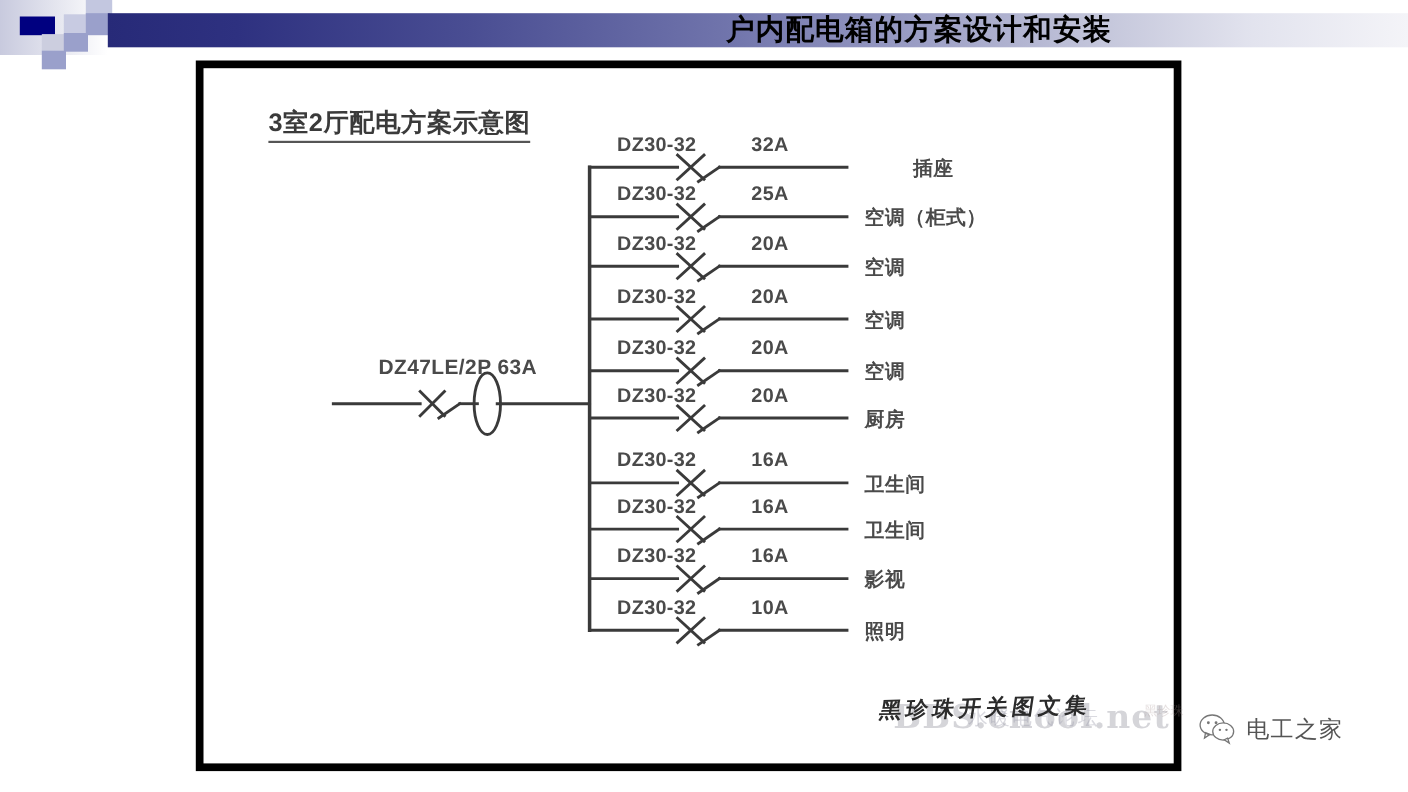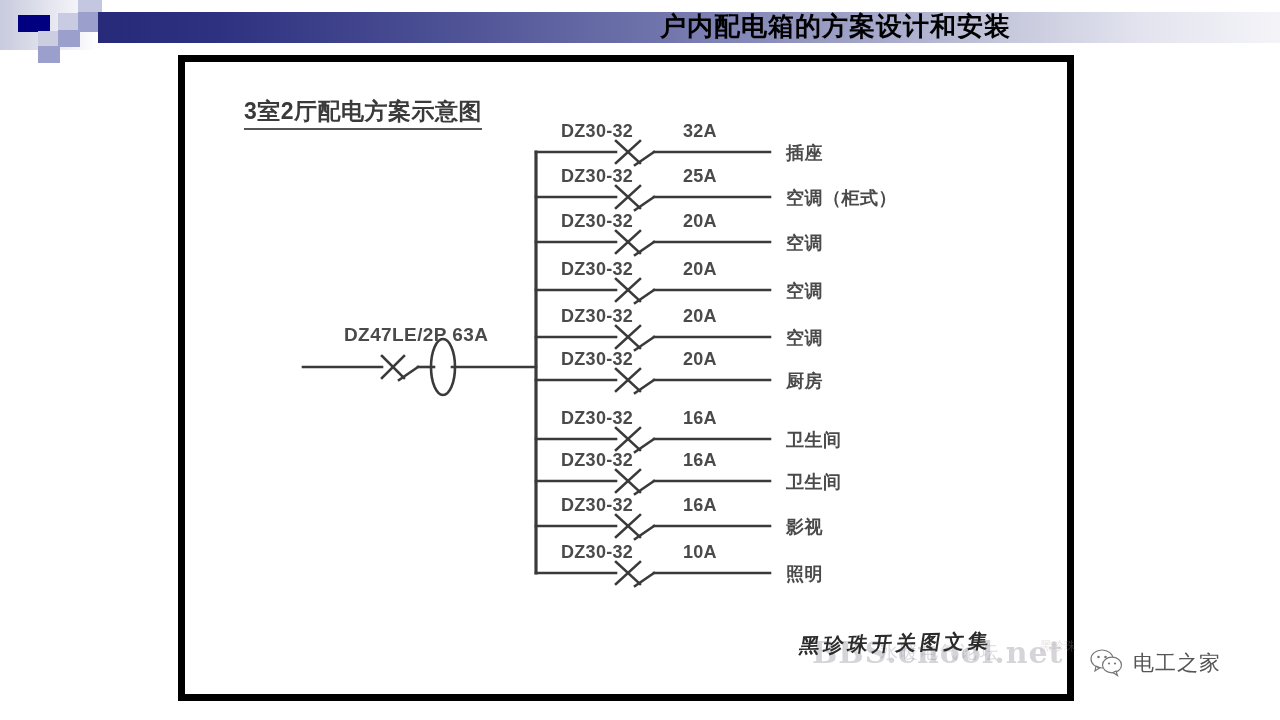--- a/index.html
+++ b/index.html
@@ -254,21 +254,21 @@
       <line x1="635" y1="586" x2="654" y2="573"></line>
       <line x1="654" y1="573" x2="770" y2="573"></line>
     </g>
 </svg>
 
 <div id="main-breaker-label" style="left:344px; top:324px;">DZ47LE/2P 63A</div>
 
 <div id="branch-text-layer">
     <div class="br-model" style="left: 561px; top: 121px;">DZ30-32</div>
     <div class="br-amp" style="left: 683px; top: 121px;">32A</div>
-    <div class="br-load" style="left: 786px; top: 141px;">插座</div>
+    <div class="br-load" style="left: 830px; top: 141px;">插座</div>
     <div class="br-model" style="left: 561px; top: 166px;">DZ30-32</div>
     <div class="br-amp" style="left: 683px; top: 166px;">25A</div>
     <div class="br-load" style="left: 786px; top: 186px;">空调（柜式）</div>
     <div class="br-model" style="left: 561px; top: 211px;">DZ30-32</div>
     <div class="br-amp" style="left: 683px; top: 211px;">20A</div>
     <div class="br-load" style="left: 786px; top: 231px;">空调</div>
     <div class="br-model" style="left: 561px; top: 259px;">DZ30-32</div>
     <div class="br-amp" style="left: 683px; top: 259px;">20A</div>
     <div class="br-load" style="left: 786px; top: 279px;">空调</div>
     <div class="br-model" style="left: 561px; top: 306px;">DZ30-32</div>

